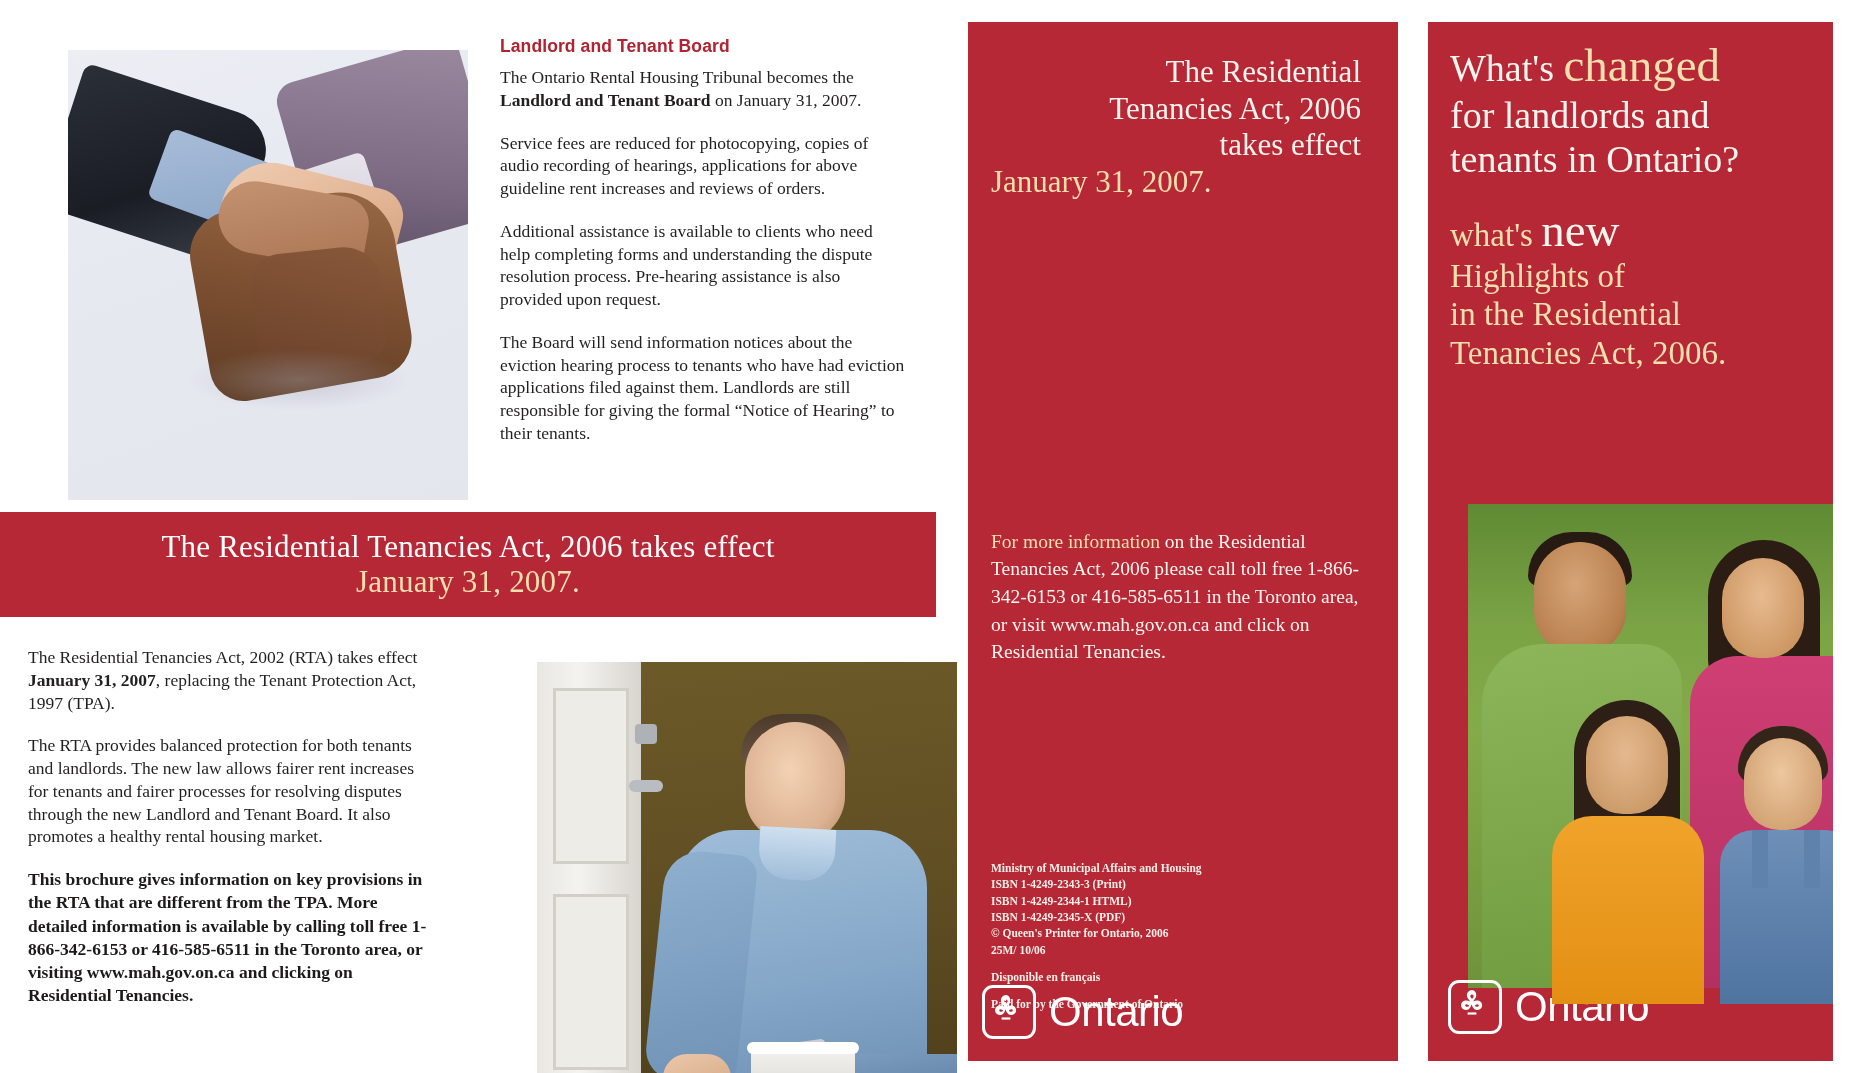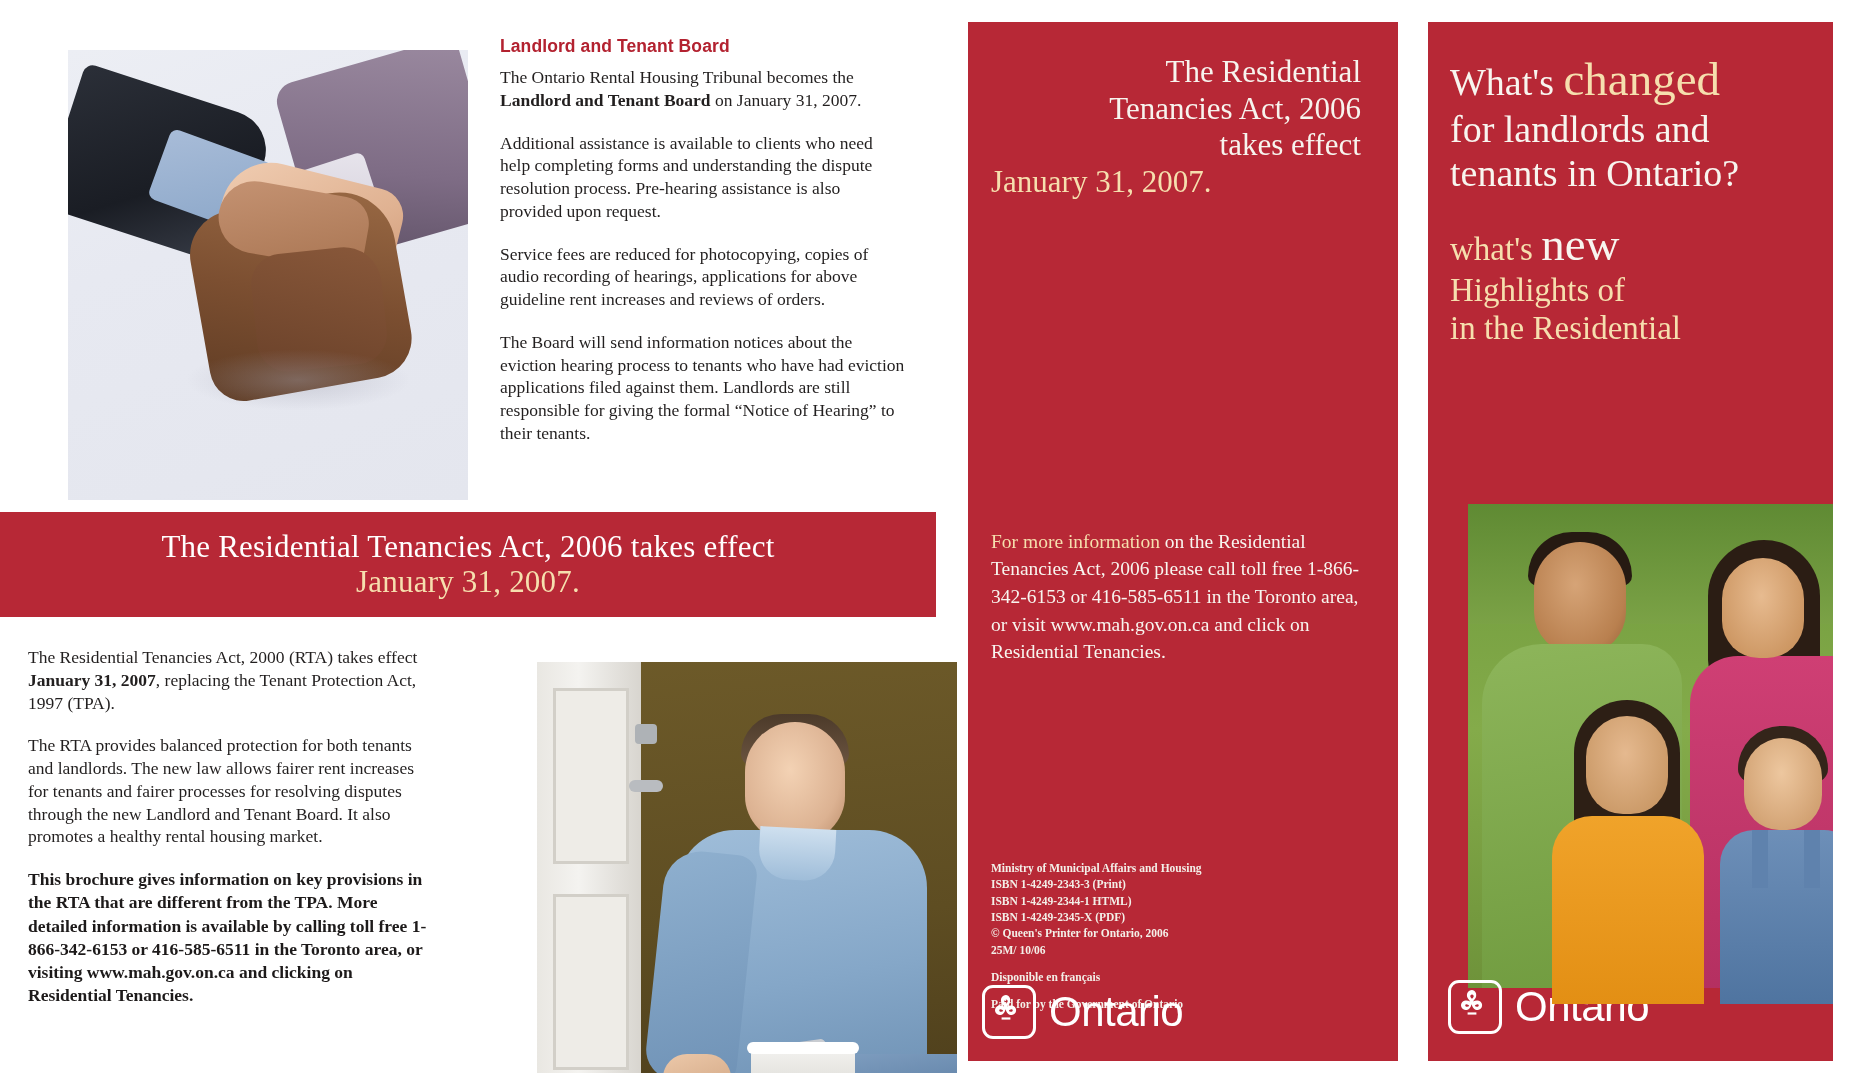--- a/index.html
+++ b/index.html
@@ -378,21 +378,21 @@
     left: 1428px;
     top: 22px;
     width: 405px;
     height: 1039px;
     background: #b72836;
     overflow: hidden;
   }
   .p3-head {
     position: absolute;
     left: 22px;
-    top: 30px;
+    top: 16px;
     width: 368px;
   }
   .p3-head .ln { display: block; line-height: 1.16; }
   .white { color: #f8f5ef; }
   .cream { color: #f6dfae; }
   .sz-lg { font-size: 38px; }
   .sz-xl { font-size: 47px; }
   .sz-md { font-size: 33px; }
 
   .p3-gap { height: 22px; }
@@ -526,34 +526,34 @@
       <div class="hs-thumb"></div>
       <div class="hs-fingers"></div>
       <div class="hs-shadow"></div>
     </figure>
 
     <div class="col-text">
       <h2 class="col-heading">Landlord and Tenant Board</h2>
 
       <p class="col-p"><span>The Ontario Rental Housing Tribunal becomes the </span><b>Landlord and Tenant Board</b><span> on January 31, 2007.</span></p>
 
+      <p class="col-p">Service fees are reduced for photocopying, copies of audio recording of hearings, applications for above guideline rent increases and reviews of orders.</p>
+
       <p class="col-p">Additional assistance is available to clients who need help completing forms and understanding the dispute resolution process. Pre-hearing assistance is also provided upon request.</p>
-
-      <p class="col-p">Service fees are reduced for photocopying, copies of audio recording of hearings, applications for above guideline rent increases and reviews of orders.</p>
 
       <p class="col-p">The Board will send information notices about the eviction hearing process to tenants who have had eviction applications filed against them. Landlords are still responsible for giving the formal “Notice of Hearing” to their tenants.</p>
     </div>
 
     <div class="red-banner">
       <div class="line1">The Residential Tenancies Act, 2006 takes effect</div>
       <div class="line2">January 31, 2007.</div>
     </div>
 
     <div class="lower-text">
-      <p class="col-p"><span>The Residential Tenancies Act, 2000 (RTA) takes effect </span><b>January 31, 2007</b><span>, replacing the Tenant Protection Act, 1997 (TPA).</span></p>
+      <p class="col-p"><span>The Residential Tenancies Act, 2002 (RTA) takes effect </span><b>January 31, 2007</b><span>, replacing the Tenant Protection Act, 1997 (TPA).</span></p>
 
       <p class="col-p">The RTA provides balanced protection for both tenants and landlords. The new law allows fairer rent increases for tenants and fairer processes for resolving disputes through the new Landlord and Tenant Board. It also promotes a healthy rental housing market.</p>
 
       <p class="bold-block">This brochure gives information on key provisions in the RTA that are different from the TPA. More detailed information is available by calling toll free 1-866-342-6153 or 416-585-6511 in the Toronto area, or visiting www.mah.gov.on.ca and clicking on Residential Tenancies.</p>
     </div>
 
     <figure class="painter-photo">
       <div class="pp-door"></div>
       <div class="pp-door-panel"></div>
       <div class="pp-door-panel2"></div>
@@ -612,20 +612,21 @@
     <div class="p3-head">
       <span class="ln"><span class="white sz-lg">What's </span><span class="cream sz-xl">changed</span></span>
       <span class="ln white sz-lg">for landlords and</span>
       <span class="ln white sz-lg">tenants in Ontario?</span>
 
       <div class="p3-gap"></div>
 
       <span class="ln"><span class="cream sz-md">what's </span><span class="white sz-xl">new</span></span>
       <span class="ln cream sz-md">Highlights of</span>
       <span class="ln cream sz-md">in the Residential</span>
+      <span class="ln cream sz-md">Tenancies Act, 2006.</span>
     </div>
 
     <figure class="family-photo">
       <div class="fp-sky"></div>
       <div class="fp-man-hair"></div>
       <div class="fp-man-head"></div>
       <div class="fp-man-body"></div>
       <div class="fp-woman-hair"></div>
       <div class="fp-woman-face"></div>
       <div class="fp-woman-body"></div>

